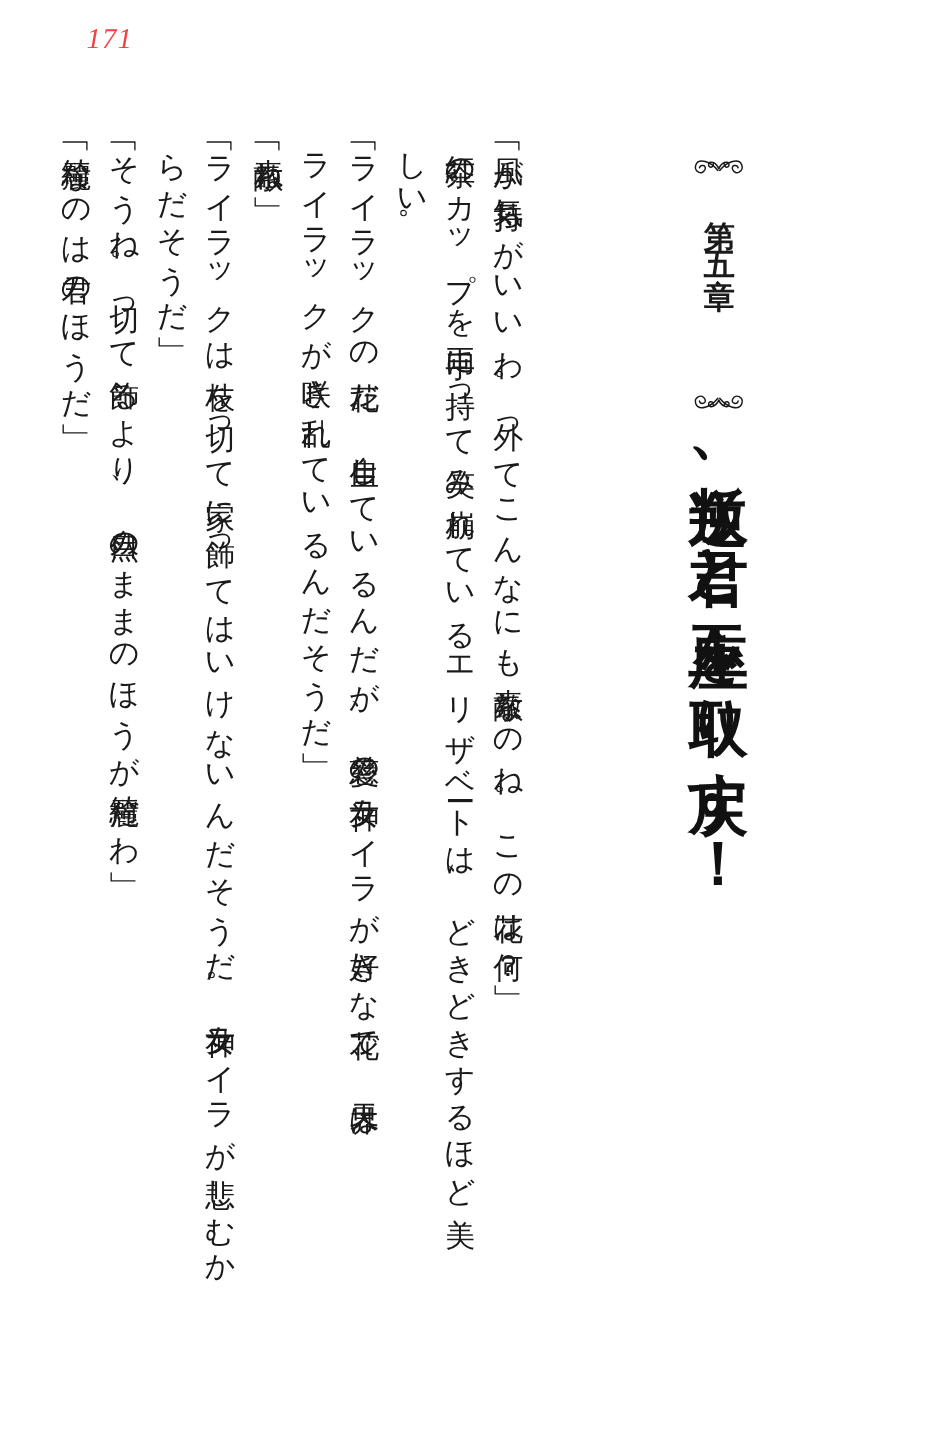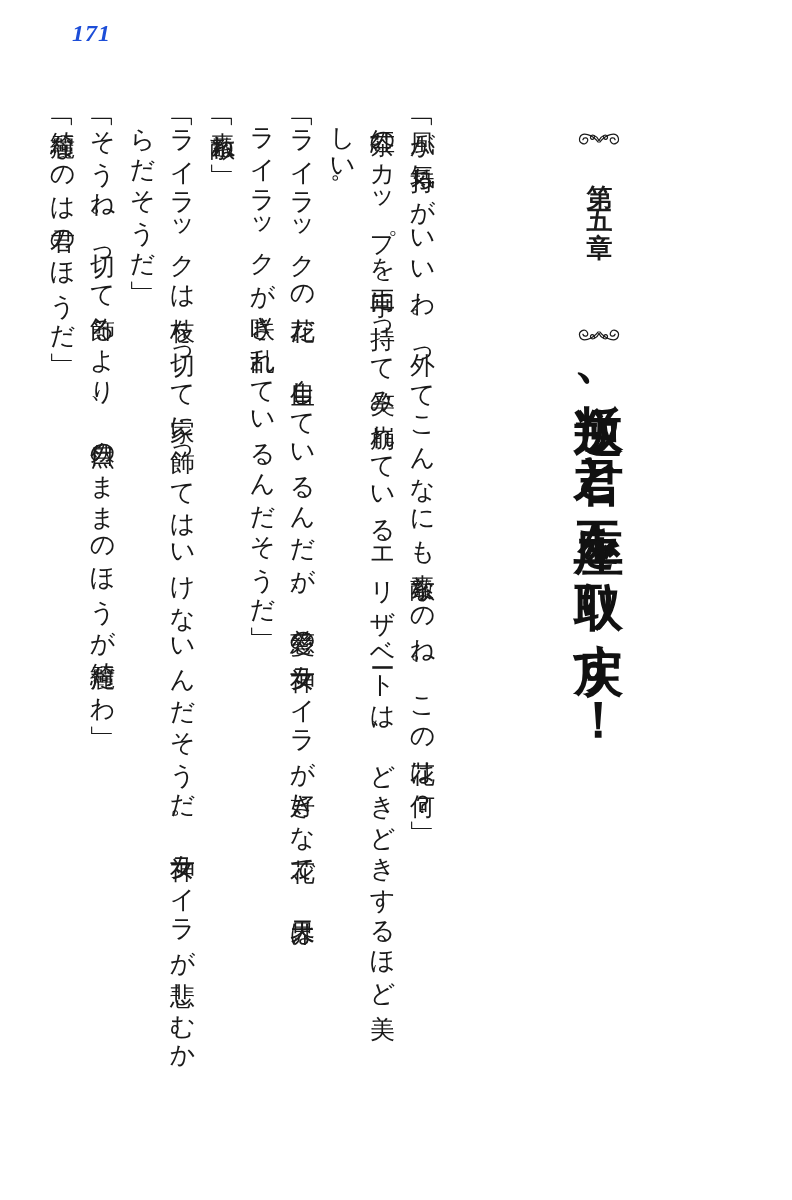--- a/index.html
+++ b/index.html
@@ -15,23 +15,22 @@
     overflow: hidden;
     font-family: "Liberation Serif", "DejaVu Serif", serif;
     color: #1a1a1a;
   }
   .page-number {
     position: absolute;
     top: 20px;
     left: 72px;
     font-size: 24px;
     font-style: italic;
-    color: #1d4ed8;
+    color: #ef4444;
     letter-spacing: 1px;
-    font-weight: bold;
   }
   
   .heading {
     position: absolute;
     top: 124px;
     right: 160px;
     width: 66px;
     display: flex;
     flex-direction: column;
     align-items: center;

